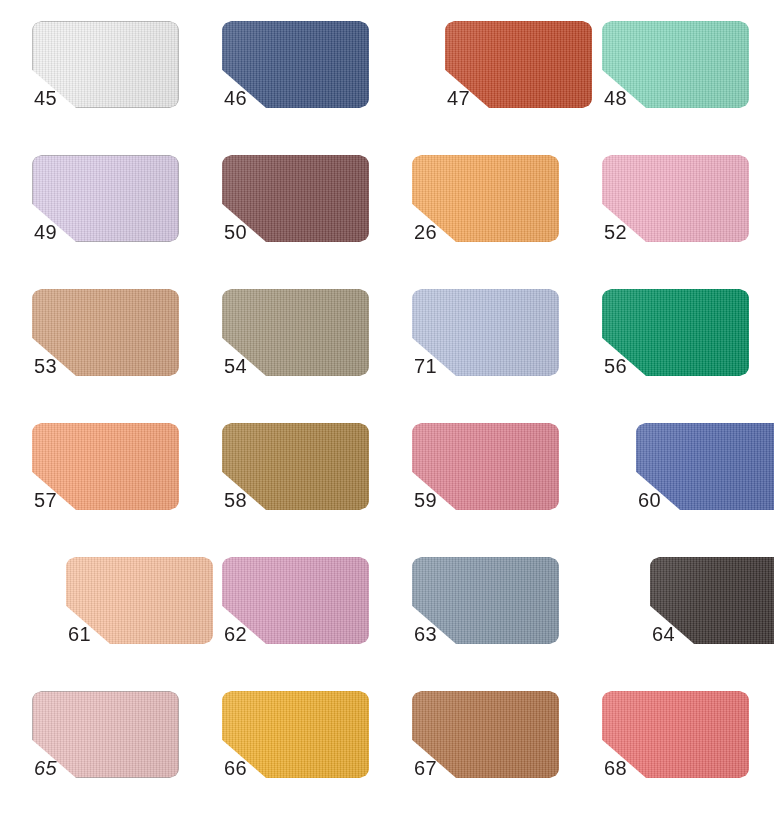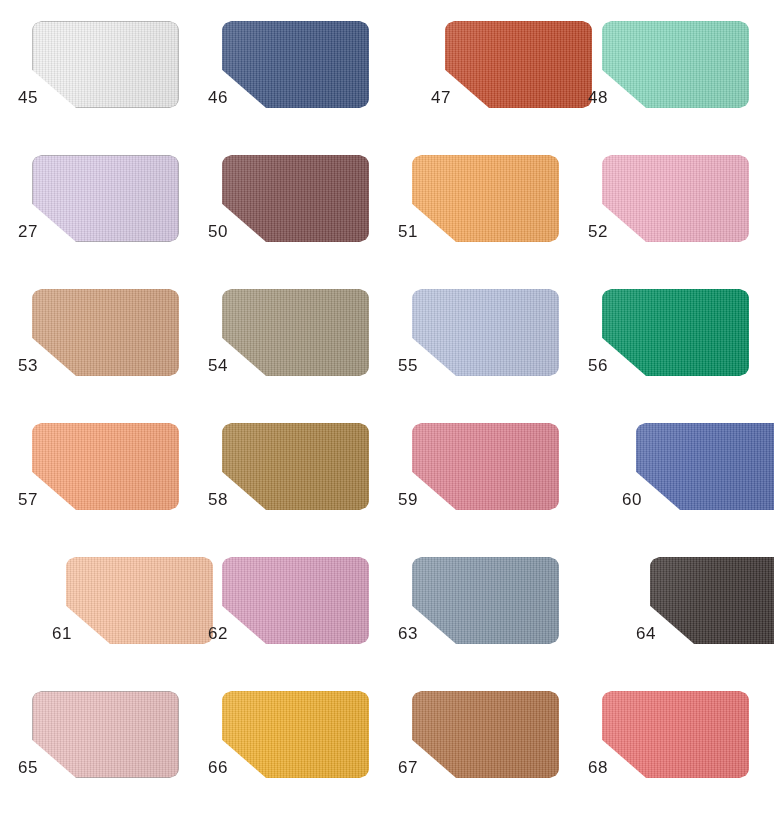--- a/index.html
+++ b/index.html
@@ -83,26 +83,26 @@
   }
 
   
   .swatch-chip.outlined {
     box-shadow: inset 0 0 0 1px rgba(150,150,150,0.55);
   }
 
   
   .swatch-number {
     position: absolute;
-    left: 8px;
+    left: 24px;
     top: 78px;
     width: 34px;
     text-align: left;
     font-family: "Liberation Sans", "DejaVu Sans", sans-serif;
-    font-size: 17px;
+    font-size: 20px;
     line-height: 20px;
     font-weight: 400;
     color: #231f20;
     letter-spacing: 0.5px;
     white-space: nowrap;
   }
 </style>
 </head>
 <body>
 
@@ -118,45 +118,45 @@
     <div class="swatch-cell" style="left: 390px; top: 10px; margin-left: 33px;">
       <div class="swatch-chip" style="background-color: rgb(193, 74, 43);"></div>
       <div class="swatch-number">47</div>
     </div>
     <div class="swatch-cell" style="left: 580px; top: 10px;">
       <div class="swatch-chip" style="background-color: rgb(134, 214, 188);"></div>
       <div class="swatch-number">48</div>
     </div>
     <div class="swatch-cell" style="left: 10px; top: 144px;">
       <div class="swatch-chip outlined" style="background-color: rgb(217, 203, 230);"></div>
-      <div class="swatch-number">27</div>
+      <div class="swatch-number">49</div>
     </div>
     <div class="swatch-cell" style="left: 200px; top: 144px;">
       <div class="swatch-chip" style="background-color: rgb(126, 79, 79);"></div>
       <div class="swatch-number">50</div>
     </div>
     <div class="swatch-cell" style="left: 390px; top: 144px;">
       <div class="swatch-chip" style="background-color: rgb(245, 168, 92);"></div>
-      <div class="swatch-number">51</div>
+      <div class="swatch-number">26</div>
     </div>
     <div class="swatch-cell" style="left: 580px; top: 144px;">
       <div class="swatch-chip" style="background-color: rgb(240, 175, 196);"></div>
       <div class="swatch-number">52</div>
     </div>
     <div class="swatch-cell" style="left: 10px; top: 278px;">
       <div class="swatch-chip" style="background-color: rgb(208, 160, 126);"></div>
       <div class="swatch-number">53</div>
     </div>
     <div class="swatch-cell" style="left: 200px; top: 278px;">
       <div class="swatch-chip" style="background-color: rgb(163, 150, 125);"></div>
       <div class="swatch-number">54</div>
     </div>
     <div class="swatch-cell" style="left: 390px; top: 278px;">
       <div class="swatch-chip" style="background-color: rgb(182, 192, 220);"></div>
-      <div class="swatch-number">55</div>
+      <div class="swatch-number">71</div>
     </div>
     <div class="swatch-cell" style="left: 580px; top: 278px;">
       <div class="swatch-chip" style="background-color: rgb(0, 143, 96);"></div>
       <div class="swatch-number">56</div>
     </div>
     <div class="swatch-cell" style="left: 10px; top: 412px;">
       <div class="swatch-chip" style="background-color: rgb(246, 162, 119);"></div>
       <div class="swatch-number">57</div>
     </div>
     <div class="swatch-cell" style="left: 200px; top: 412px;">
@@ -180,21 +180,21 @@
       <div class="swatch-number">62</div>
     </div>
     <div class="swatch-cell" style="left: 390px; top: 546px;">
       <div class="swatch-chip" style="background-color: rgb(132, 150, 168);"></div>
       <div class="swatch-number">63</div>
     </div>
     <div class="swatch-cell" style="left: 580px; top: 546px; margin-left: 48px;">
       <div class="swatch-chip" style="background-color: rgb(58, 50, 48);"></div>
       <div class="swatch-number">64</div>
     </div>
-    <div class="swatch-cell" style="left: 10px; top: 680px;">
+    <div class="swatch-cell" style="left: 10px; top: 680px; font-style: italic;">
       <div class="swatch-chip outlined" style="background-color: rgb(232, 189, 189);"></div>
       <div class="swatch-number">65</div>
     </div>
     <div class="swatch-cell" style="left: 200px; top: 680px;">
       <div class="swatch-chip" style="background-color: rgb(238, 174, 46);"></div>
       <div class="swatch-number">66</div>
     </div>
     <div class="swatch-cell" style="left: 390px; top: 680px;">
       <div class="swatch-chip" style="background-color: rgb(176, 115, 73);"></div>
       <div class="swatch-number">67</div>

